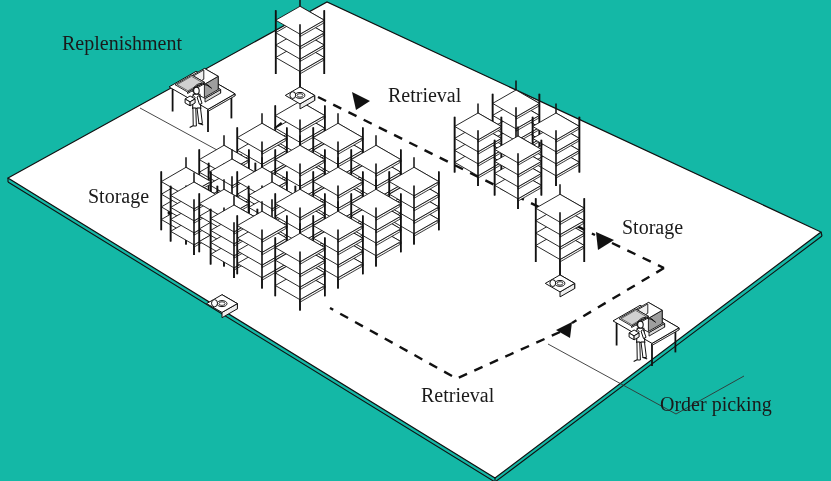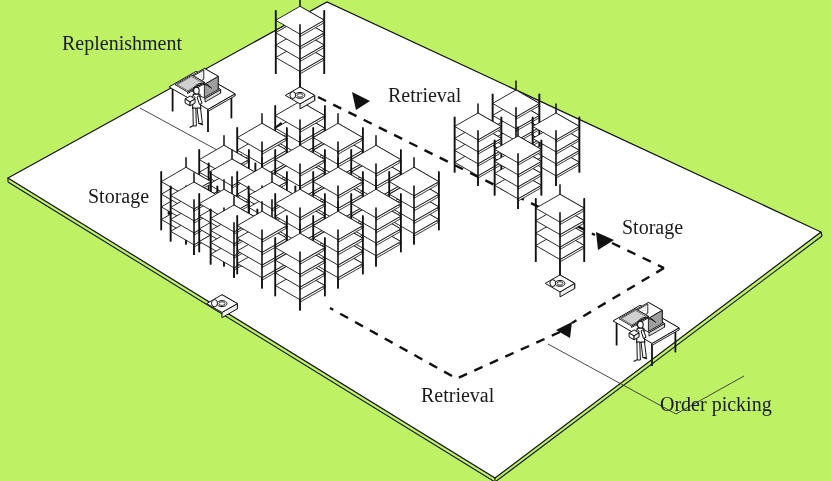--- a/index.html
+++ b/index.html
@@ -1,16 +1,16 @@
 <!DOCTYPE html>
 <html><head>
 <meta charset="utf-8">
 <style>
   html,body{margin:0;padding:0;background:#ffffff;}
-  #stage{position:relative;width:831px;height:481px;background:#bef264;overflow:hidden;
+  #stage{position:relative;width:831px;height:481px;background:#14b8a6;overflow:hidden;
          font-family:"Liberation Serif","DejaVu Serif",serif;}
   #scene{position:absolute;left:0;top:0;width:831px;height:481px;}
   .lbl{position:absolute;color:#1a1a1a;font-family:"Liberation Serif","DejaVu Serif",serif;
        font-size:20px;line-height:20px;white-space:nowrap;}
 </style>
 </head>
 <body>
 
 <div id="stage">
 

